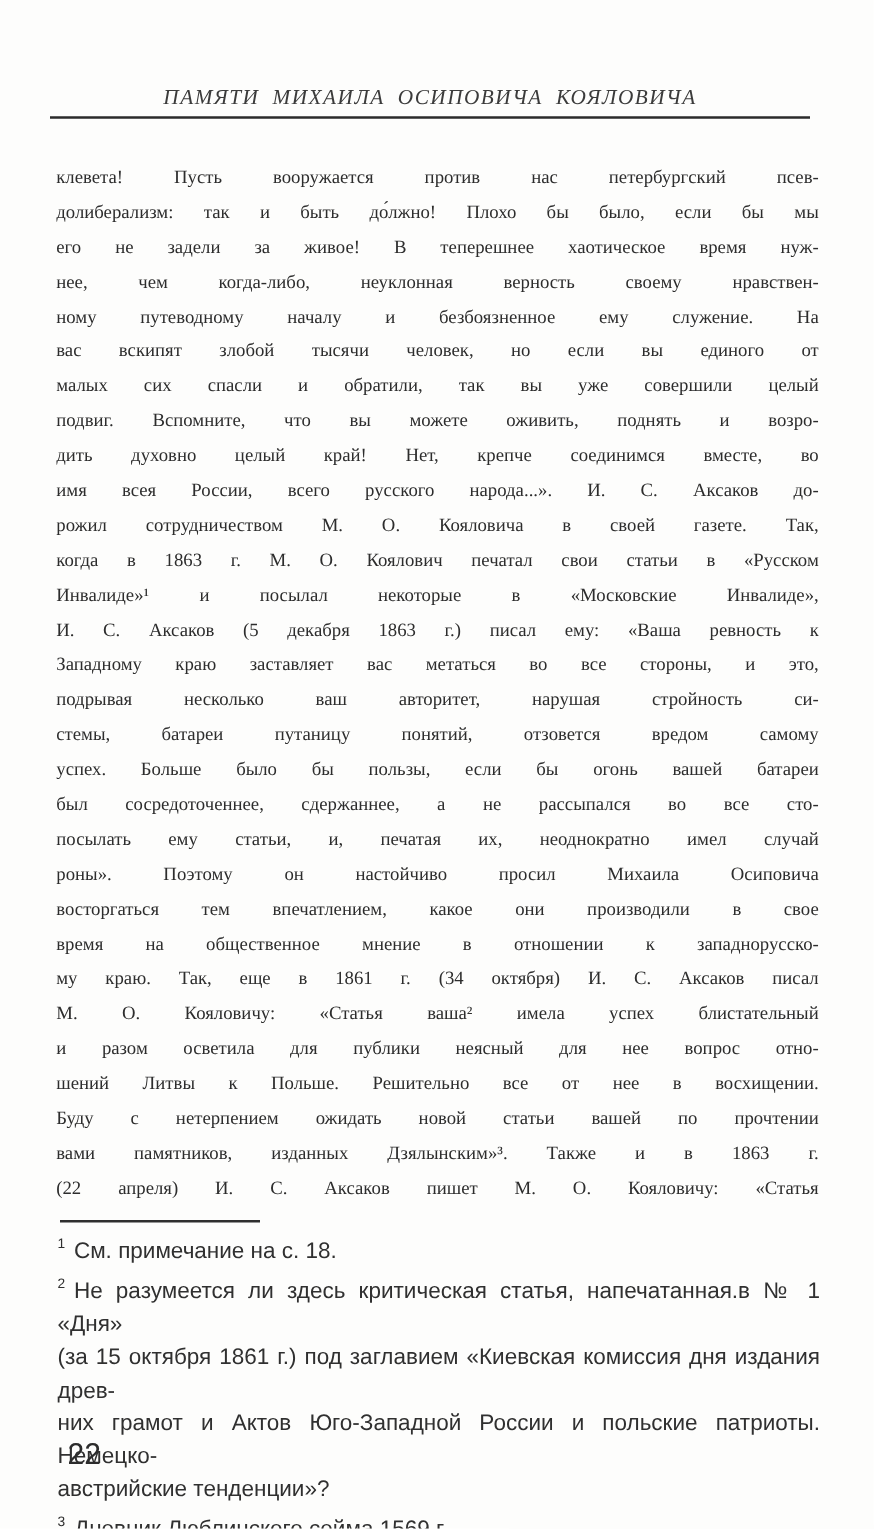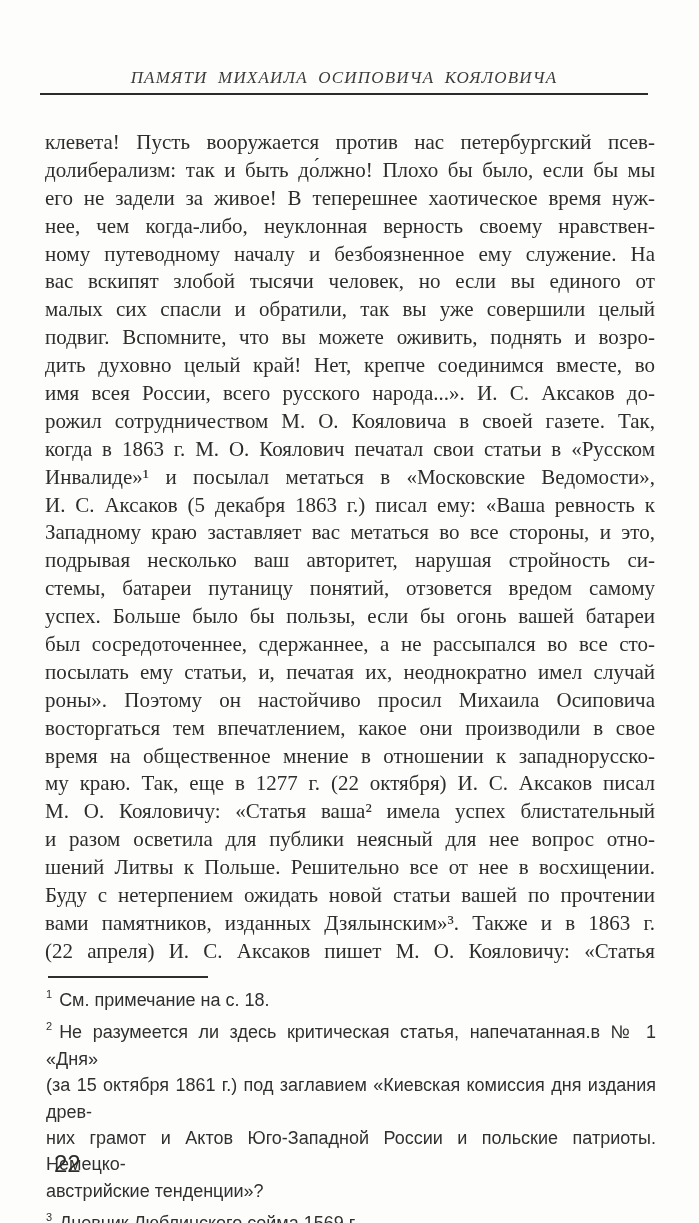--- a/index.html
+++ b/index.html
@@ -12,21 +12,21 @@
     position:absolute; top:68px; left:40px; width:608px;
     text-align:center; border-bottom:2px solid #2b2b2b; padding-bottom:5px;
   }
   .header-title {
     font-style:italic; font-weight:normal;
     font-size:17px; letter-spacing:1.2px; word-spacing:5px;
     color:#3b3b3b; margin:0; display:inline-block;
   }
   .bodytext {
     position:absolute; top:129px; left:45px; width:610px;
-    font-size:21px; color:#2d2d2d;
+    font-size:15px; color:#2d2d2d;
   }
   .bl {
     height:27.9px; line-height:27.9px; overflow:hidden;
     text-align:justify; text-align-last:justify;
   }
   .fnrule {
     position:absolute; top:976px; left:48px; width:160px; height:2px;
     background:#2f2f2f;
   }
   .footnotes {
@@ -62,32 +62,32 @@
     <div class="bl">его не задели за живое! В теперешнее хаотическое время нуж-</div>
     <div class="bl">нее, чем когда-либо, неуклонная верность своему нравствен-</div>
     <div class="bl">ному путеводному началу и безбоязненное ему служение. На</div>
     <div class="bl">вас вскипят злобой тысячи человек, но если вы единого от</div>
     <div class="bl">малых сих спасли и обратили, так вы уже совершили целый</div>
     <div class="bl">подвиг. Вспомните, что вы можете оживить, поднять и возро-</div>
     <div class="bl">дить духовно целый край! Нет, крепче соединимся вместе, во</div>
     <div class="bl">имя всея России, всего русского народа...». И. С. Аксаков до-</div>
     <div class="bl">рожил сотрудничеством М. О. Кояловича в своей газете. Так,</div>
     <div class="bl">когда в 1863 г. М. О. Коялович печатал свои статьи в «Русском</div>
-    <div class="bl">Инвалиде»¹ и посылал метаться в «Московские Ведомости»,</div>
+    <div class="bl">Инвалиде»¹ и посылал некоторые в «Московские Инвалиде»,</div>
     <div class="bl">И. С. Аксаков (5 декабря 1863 г.) писал ему: «Ваша ревность к</div>
     <div class="bl">Западному краю заставляет вас метаться во все стороны, и это,</div>
     <div class="bl">подрывая несколько ваш авторитет, нарушая стройность си-</div>
     <div class="bl">стемы, батареи путаницу понятий, отзовется вредом самому</div>
     <div class="bl">успех. Больше было бы пользы, если бы огонь вашей батареи</div>
     <div class="bl">был сосредоточеннее, сдержаннее, а не рассыпался во все сто-</div>
     <div class="bl">посылать ему статьи, и, печатая их, неоднократно имел случай</div>
     <div class="bl">роны». Поэтому он настойчиво просил Михаила Осиповича</div>
     <div class="bl">восторгаться тем впечатлением, какое они производили в свое</div>
     <div class="bl">время на общественное мнение в отношении к западнорусско-</div>
-    <div class="bl">му краю. Так, еще в 1277 г. (22 октября) И. С. Аксаков писал</div>
+    <div class="bl">му краю. Так, еще в 1861 г. (34 октября) И. С. Аксаков писал</div>
     <div class="bl">М. О. Кояловичу: «Статья ваша² имела успех блистательный</div>
     <div class="bl">и разом осветила для публики неясный для нее вопрос отно-</div>
     <div class="bl">шений Литвы к Польше. Решительно все от нее в восхищении.</div>
     <div class="bl">Буду с нетерпением ожидать новой статьи вашей по прочтении</div>
     <div class="bl">вами памятников, изданных Дзялынским»³. Также и в 1863 г.</div>
     <div class="bl">(22 апреля) И. С. Аксаков пишет М. О. Кояловичу: «Статья</div>
   </div>
 
   <div class="fnrule"></div>
 

